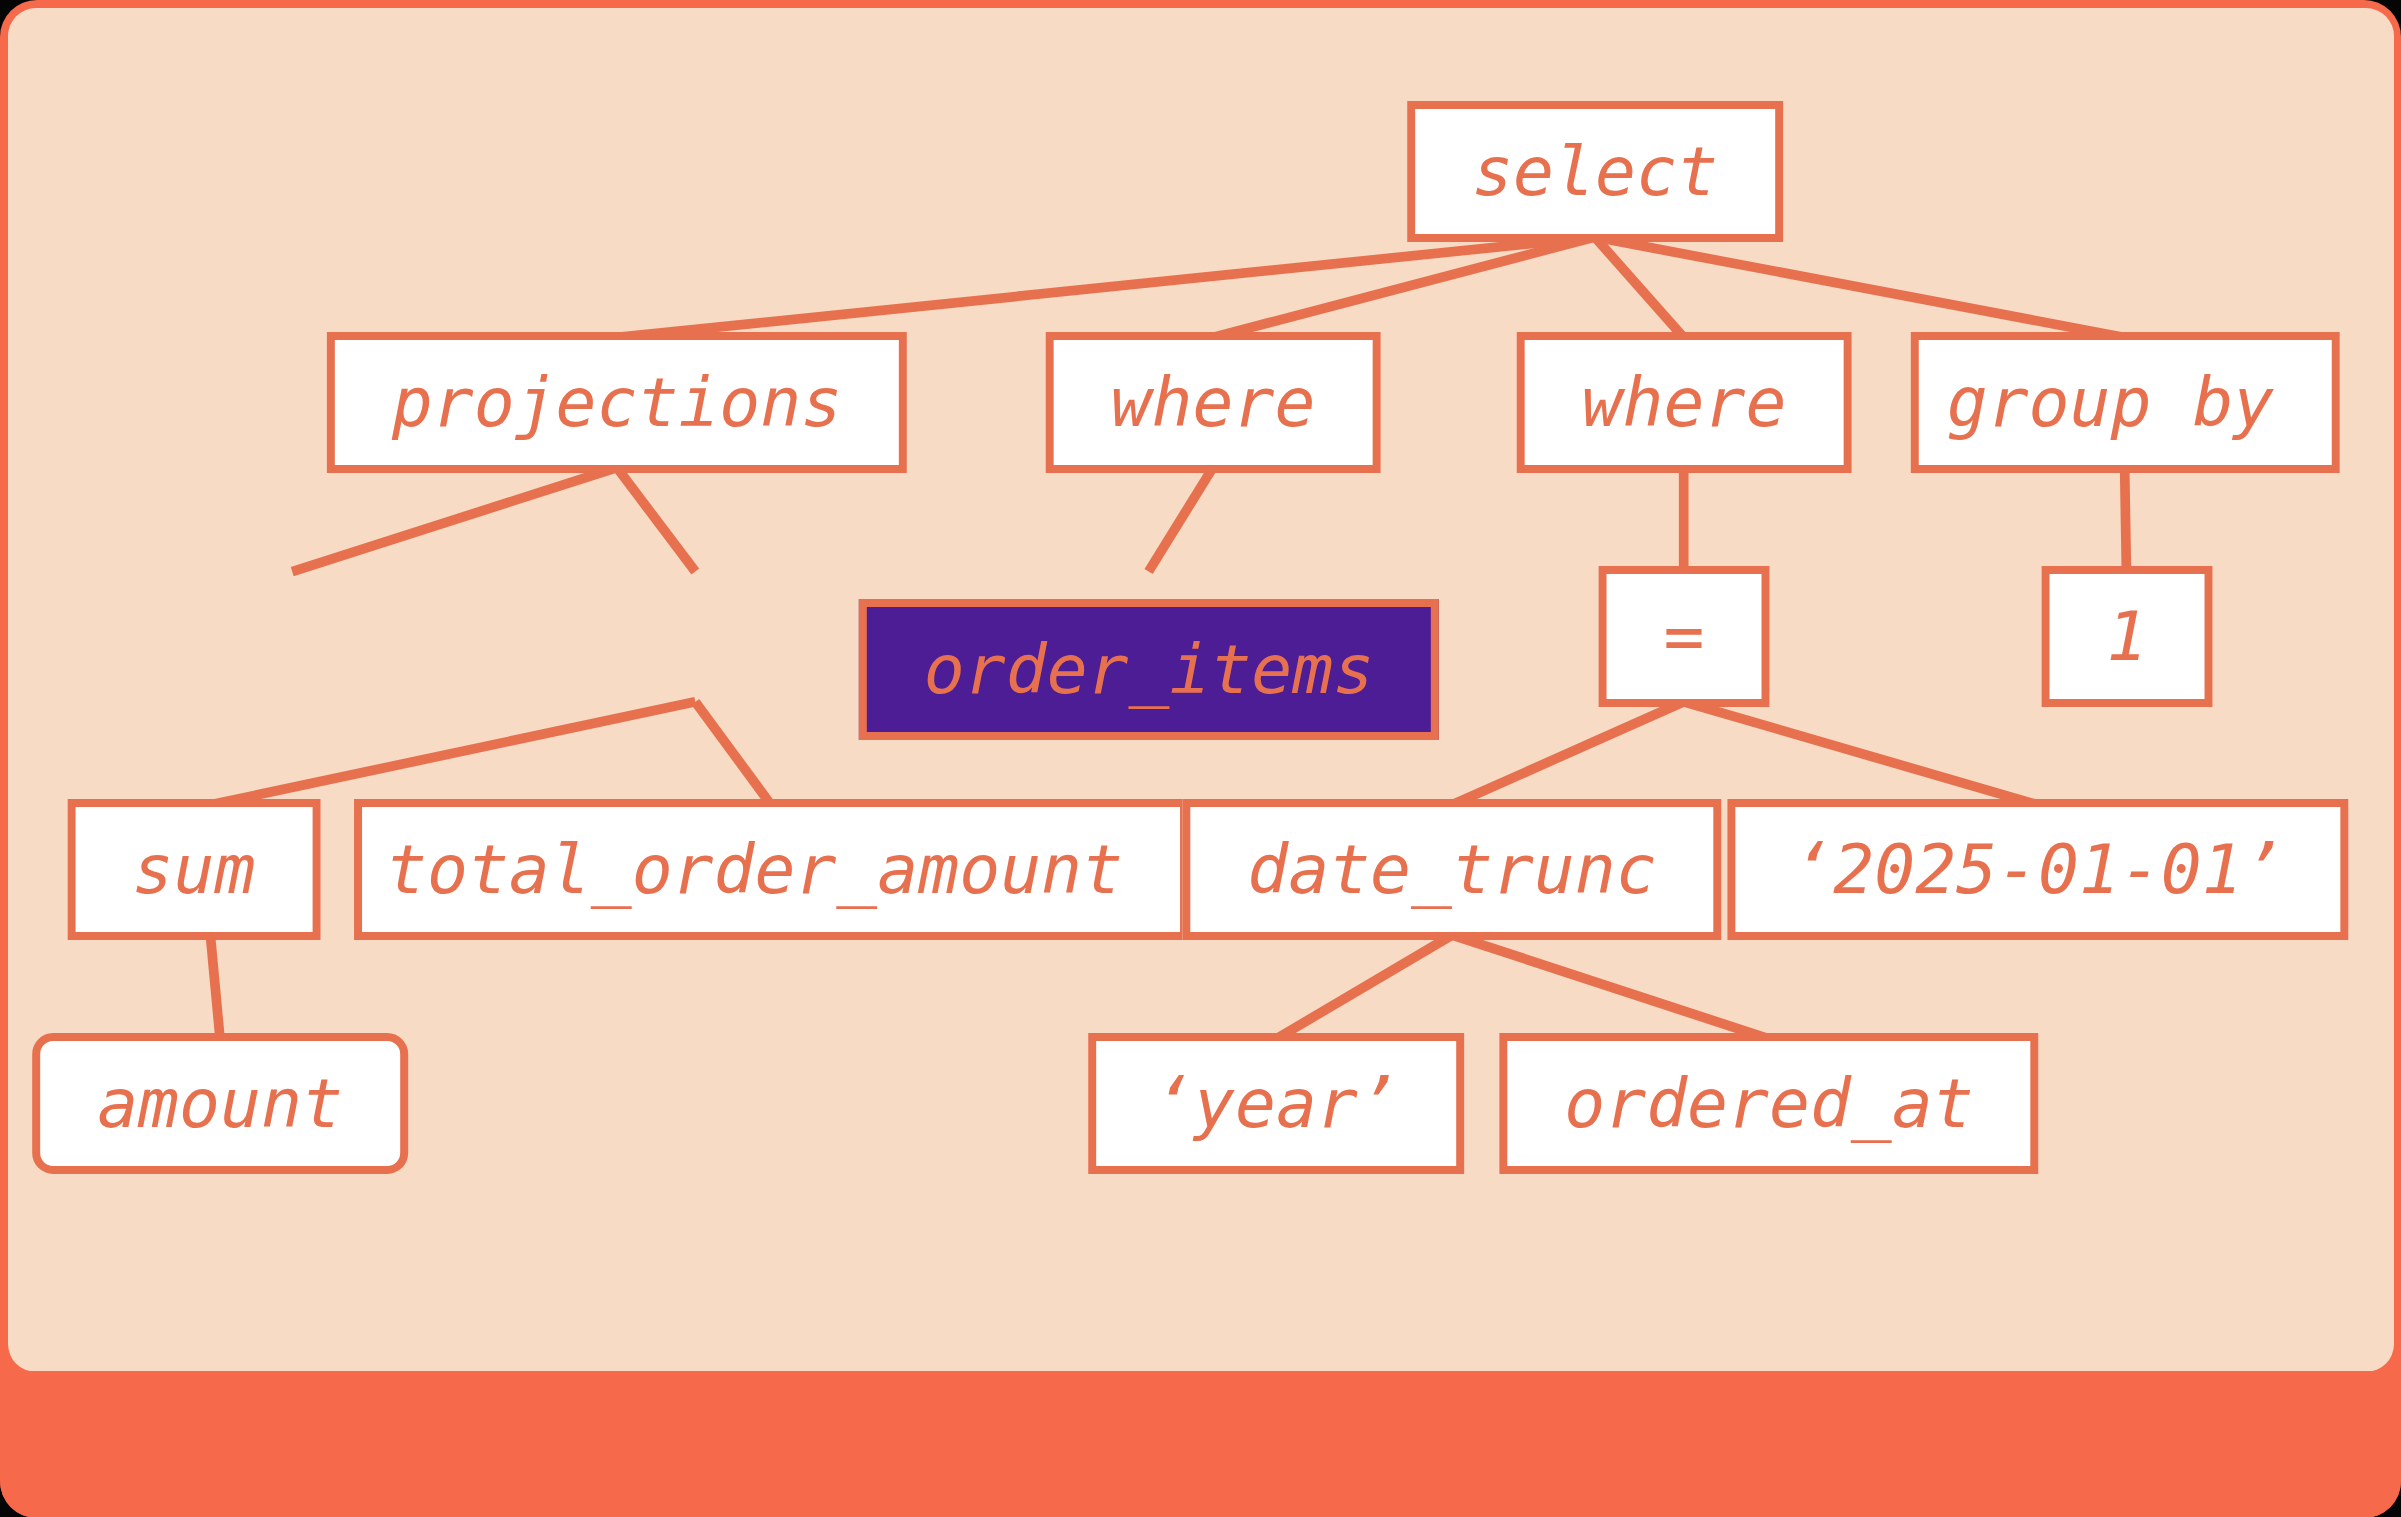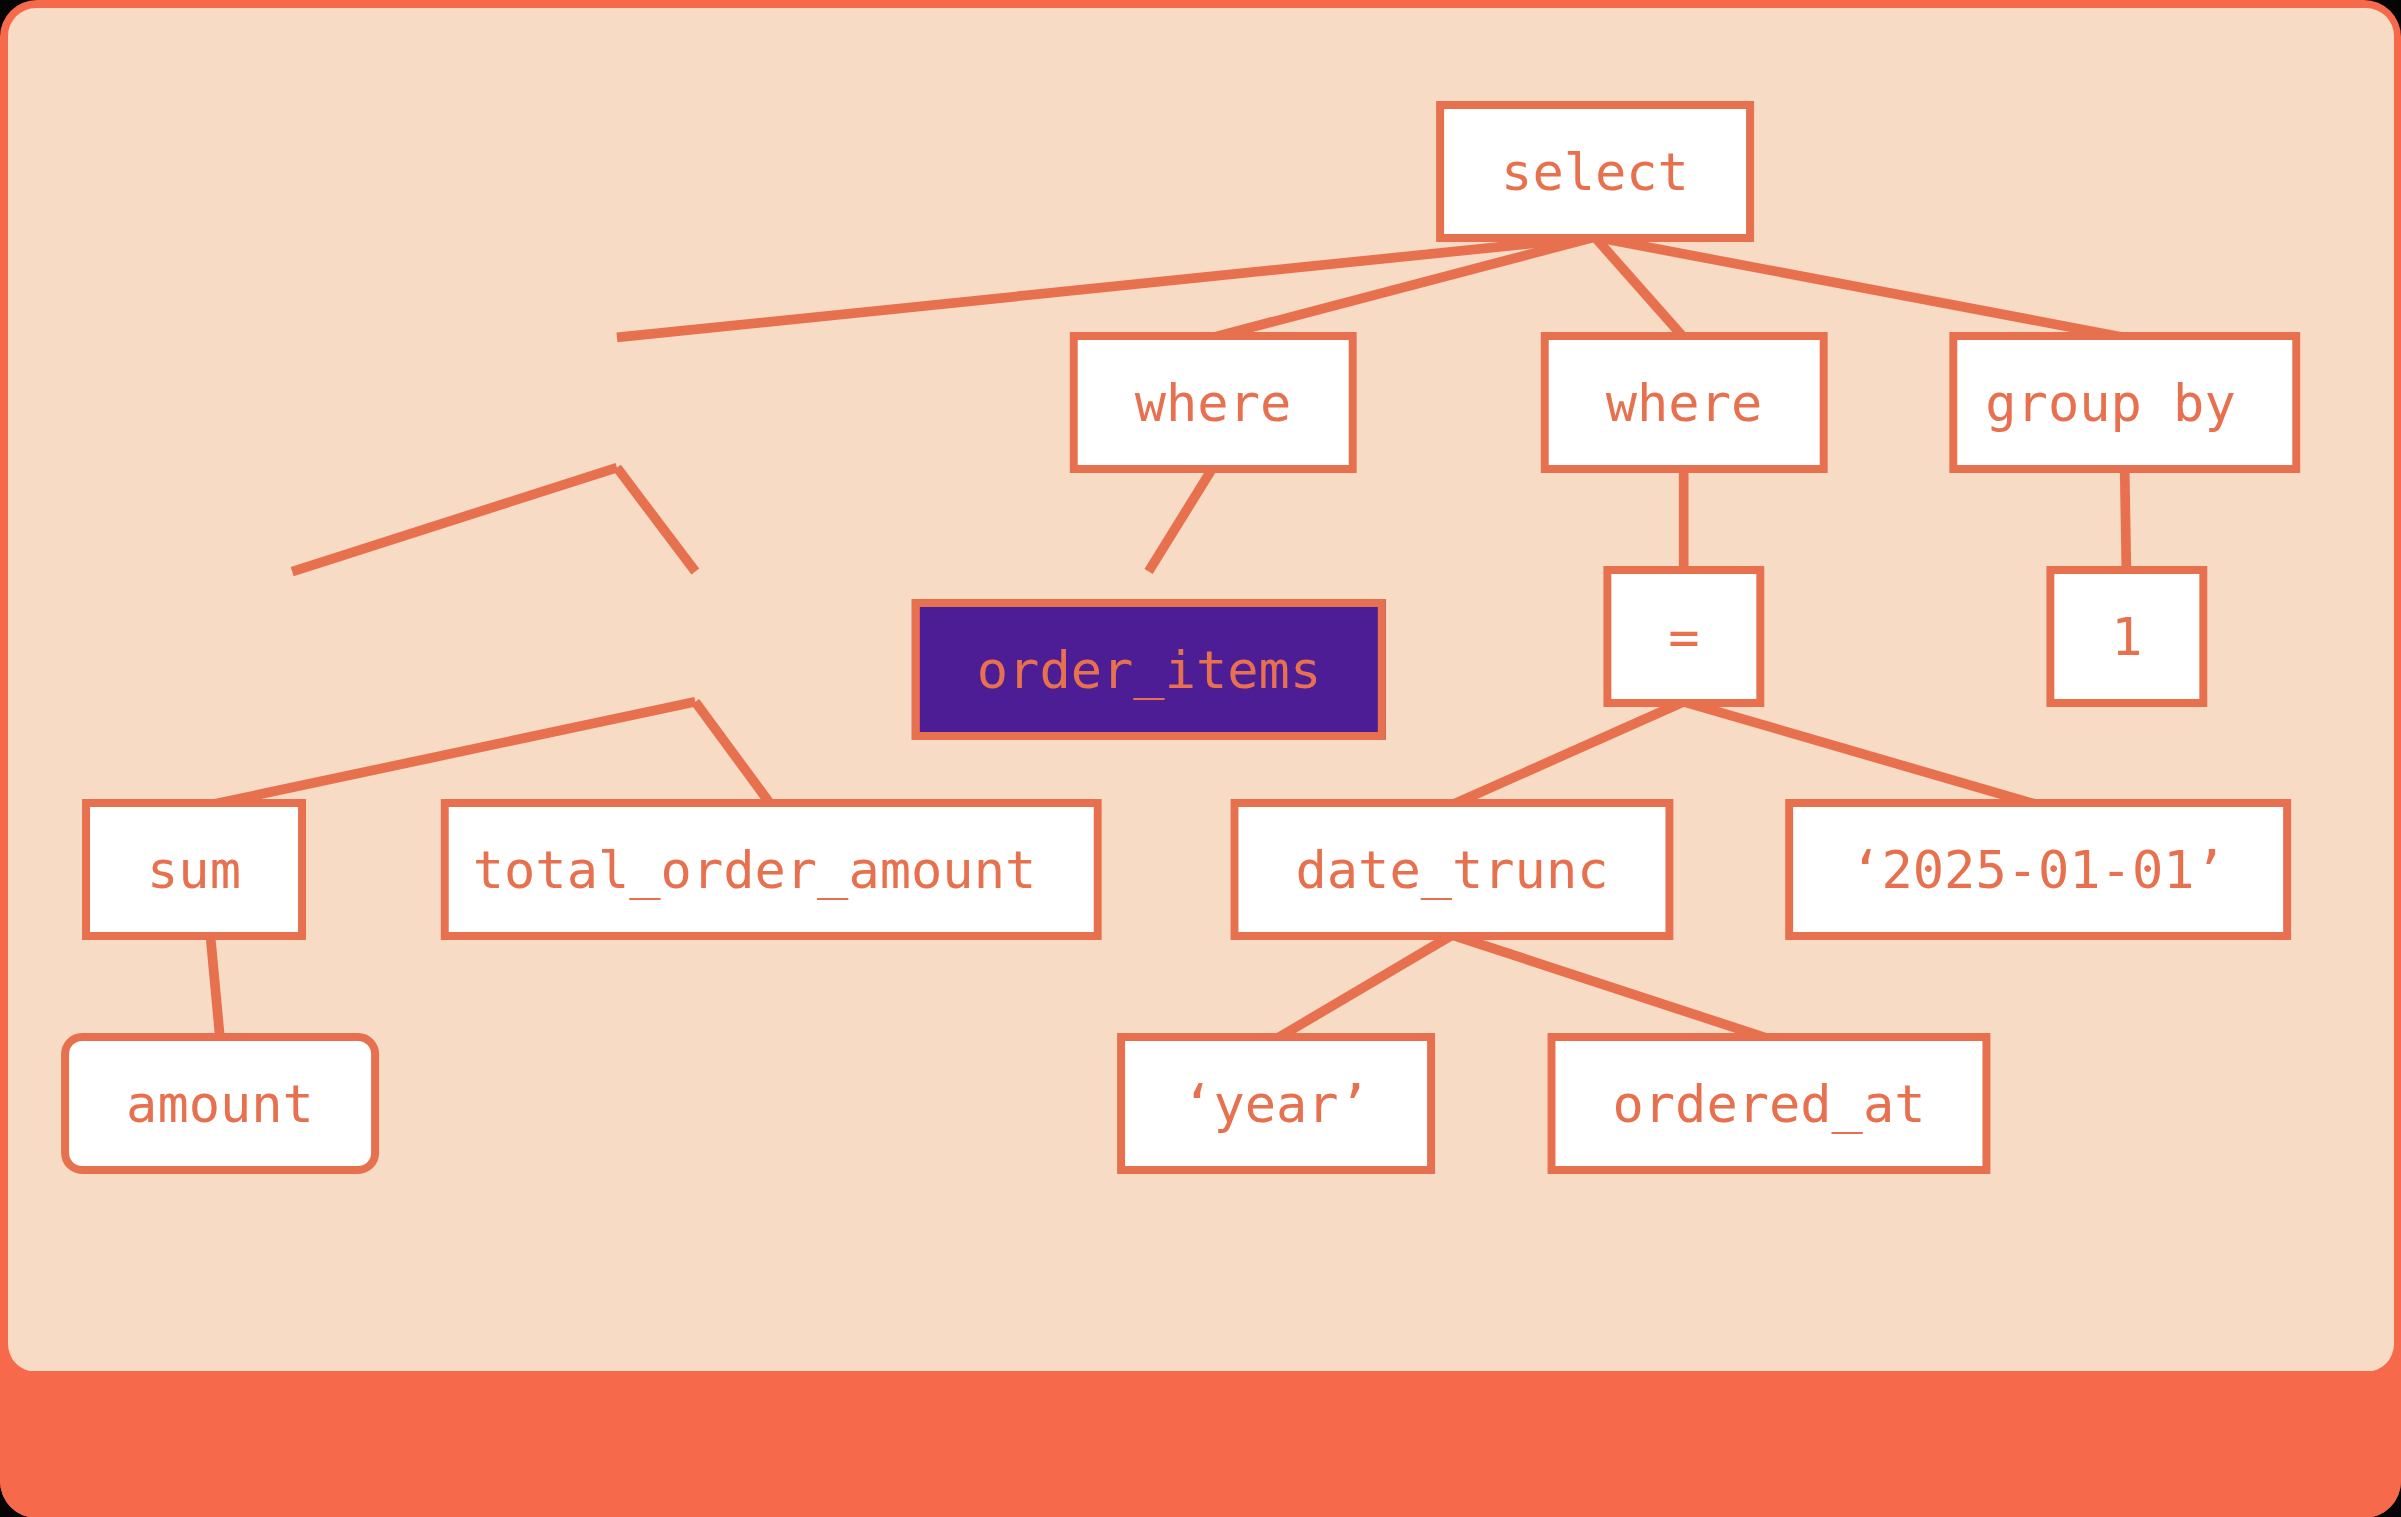--- a/index.html
+++ b/index.html
@@ -7,21 +7,21 @@
        font-family:"DejaVu Sans Mono",monospace;}
   .card{position:absolute;left:0;top:0;width:2401px;height:1518px;
         border-radius:37px;overflow:hidden;}
   .canvas{position:absolute;left:8px;top:8px;width:2386px;height:1364px;
           border-radius:28px;}
   .diagram{position:absolute;left:0;top:0;width:2401px;height:1518px;}
   .edges{position:absolute;left:0;top:0;}
   .node{position:absolute;transform:translateX(-50%);height:141px;
         box-sizing:border-box;border:8.8px solid;display:flex;
         align-items:center;justify-content:center;padding:0 57px;
-        font-size:52px;white-space:pre;}
+        font-size:68px;white-space:pre;font-style:italic;}
   .footer{position:absolute;left:0;top:1371px;width:2401px;height:146px;}
 </style>
 </head>
 <body style="background: rgb(5, 5, 5);">
 
 <div class="card" id="card" style="background: rgb(246, 105, 75);">
   <div class="canvas" id="canvas" style="background: rgb(248, 219, 196);"></div>
 
   <div class="diagram" id="diagram">
     <svg class="edges" id="edges" width="2401" height="1518" viewBox="0 0 2728 1724">
@@ -37,20 +37,21 @@
         <line x1="790" y1="797" x2="239" y2="914" stroke="#E7714F" stroke-width="11"></line>
         <line x1="790" y1="797" x2="876" y2="914" stroke="#E7714F" stroke-width="11"></line>
         <line x1="1913" y1="797" x2="1650" y2="914" stroke="#E7714F" stroke-width="11"></line>
         <line x1="1913" y1="797" x2="2315" y2="914" stroke="#E7714F" stroke-width="11"></line>
         <line x1="239" y1="1062" x2="250" y2="1180" stroke="#E7714F" stroke-width="11"></line>
         <line x1="1650" y1="1062" x2="1450" y2="1180" stroke="#E7714F" stroke-width="11"></line>
         <line x1="1650" y1="1062" x2="2010" y2="1180" stroke="#E7714F" stroke-width="11"></line>
       </svg>
 
   <div class="node" style="left: 1595px; top: 101px; background: rgb(255, 255, 255); border-color: rgb(231, 113, 79); color: rgb(231, 113, 79);">select</div>
+      <div class="node" style="left: 617px; top: 332px; background: rgb(255, 255, 255); border-color: rgb(231, 113, 79); color: rgb(231, 113, 79);">projections</div>
       <div class="node" style="left: 1213px; top: 332px; background: rgb(255, 255, 255); border-color: rgb(231, 113, 79); color: rgb(231, 113, 79);">where</div>
       <div class="node" style="left: 1684px; top: 332px; background: rgb(255, 255, 255); border-color: rgb(231, 113, 79); color: rgb(231, 113, 79);">where</div>
       <div class="node" style="left: 2125px; top: 332px; background: rgb(255, 255, 255); border-color: rgb(231, 113, 79); color: rgb(231, 113, 79); padding-left: 28px;">group by</div>
       <div class="node" style="left: 1149px; top: 566px; background: #4c1d95; border-color: rgb(231, 113, 79); color: rgb(231, 113, 79); margin-top: 33px;">order_items</div>
       <div class="node" style="left: 1684px; top: 566px; background: rgb(255, 255, 255); border-color: rgb(231, 113, 79); color: rgb(231, 113, 79);">=</div>
       <div class="node" style="left: 2127px; top: 566px; background: rgb(255, 255, 255); border-color: rgb(231, 113, 79); color: rgb(231, 113, 79);">1</div>
       <div class="node" style="left: 194px; top: 799px; background: rgb(255, 255, 255); border-color: rgb(231, 113, 79); color: rgb(231, 113, 79); text-align: right;">sum</div>
       <div class="node" style="left: 771px; top: 799px; background: rgb(255, 255, 255); border-color: rgb(231, 113, 79); color: rgb(231, 113, 79); padding-left: 24px;">total_order_amount</div>
       <div class="node" style="left: 1452px; top: 799px; background: rgb(255, 255, 255); border-color: rgb(231, 113, 79); color: rgb(231, 113, 79);">date_trunc</div>
       <div class="node" style="left: 2038px; top: 799px; background: rgb(255, 255, 255); border-color: rgb(231, 113, 79); color: rgb(231, 113, 79);">‘2025-01-01’</div>

